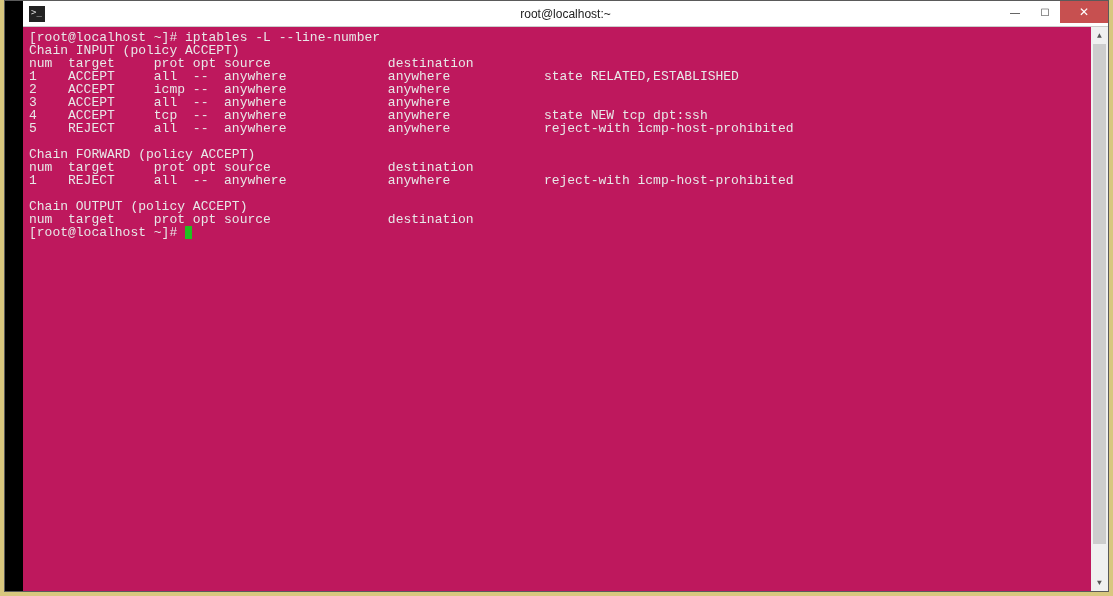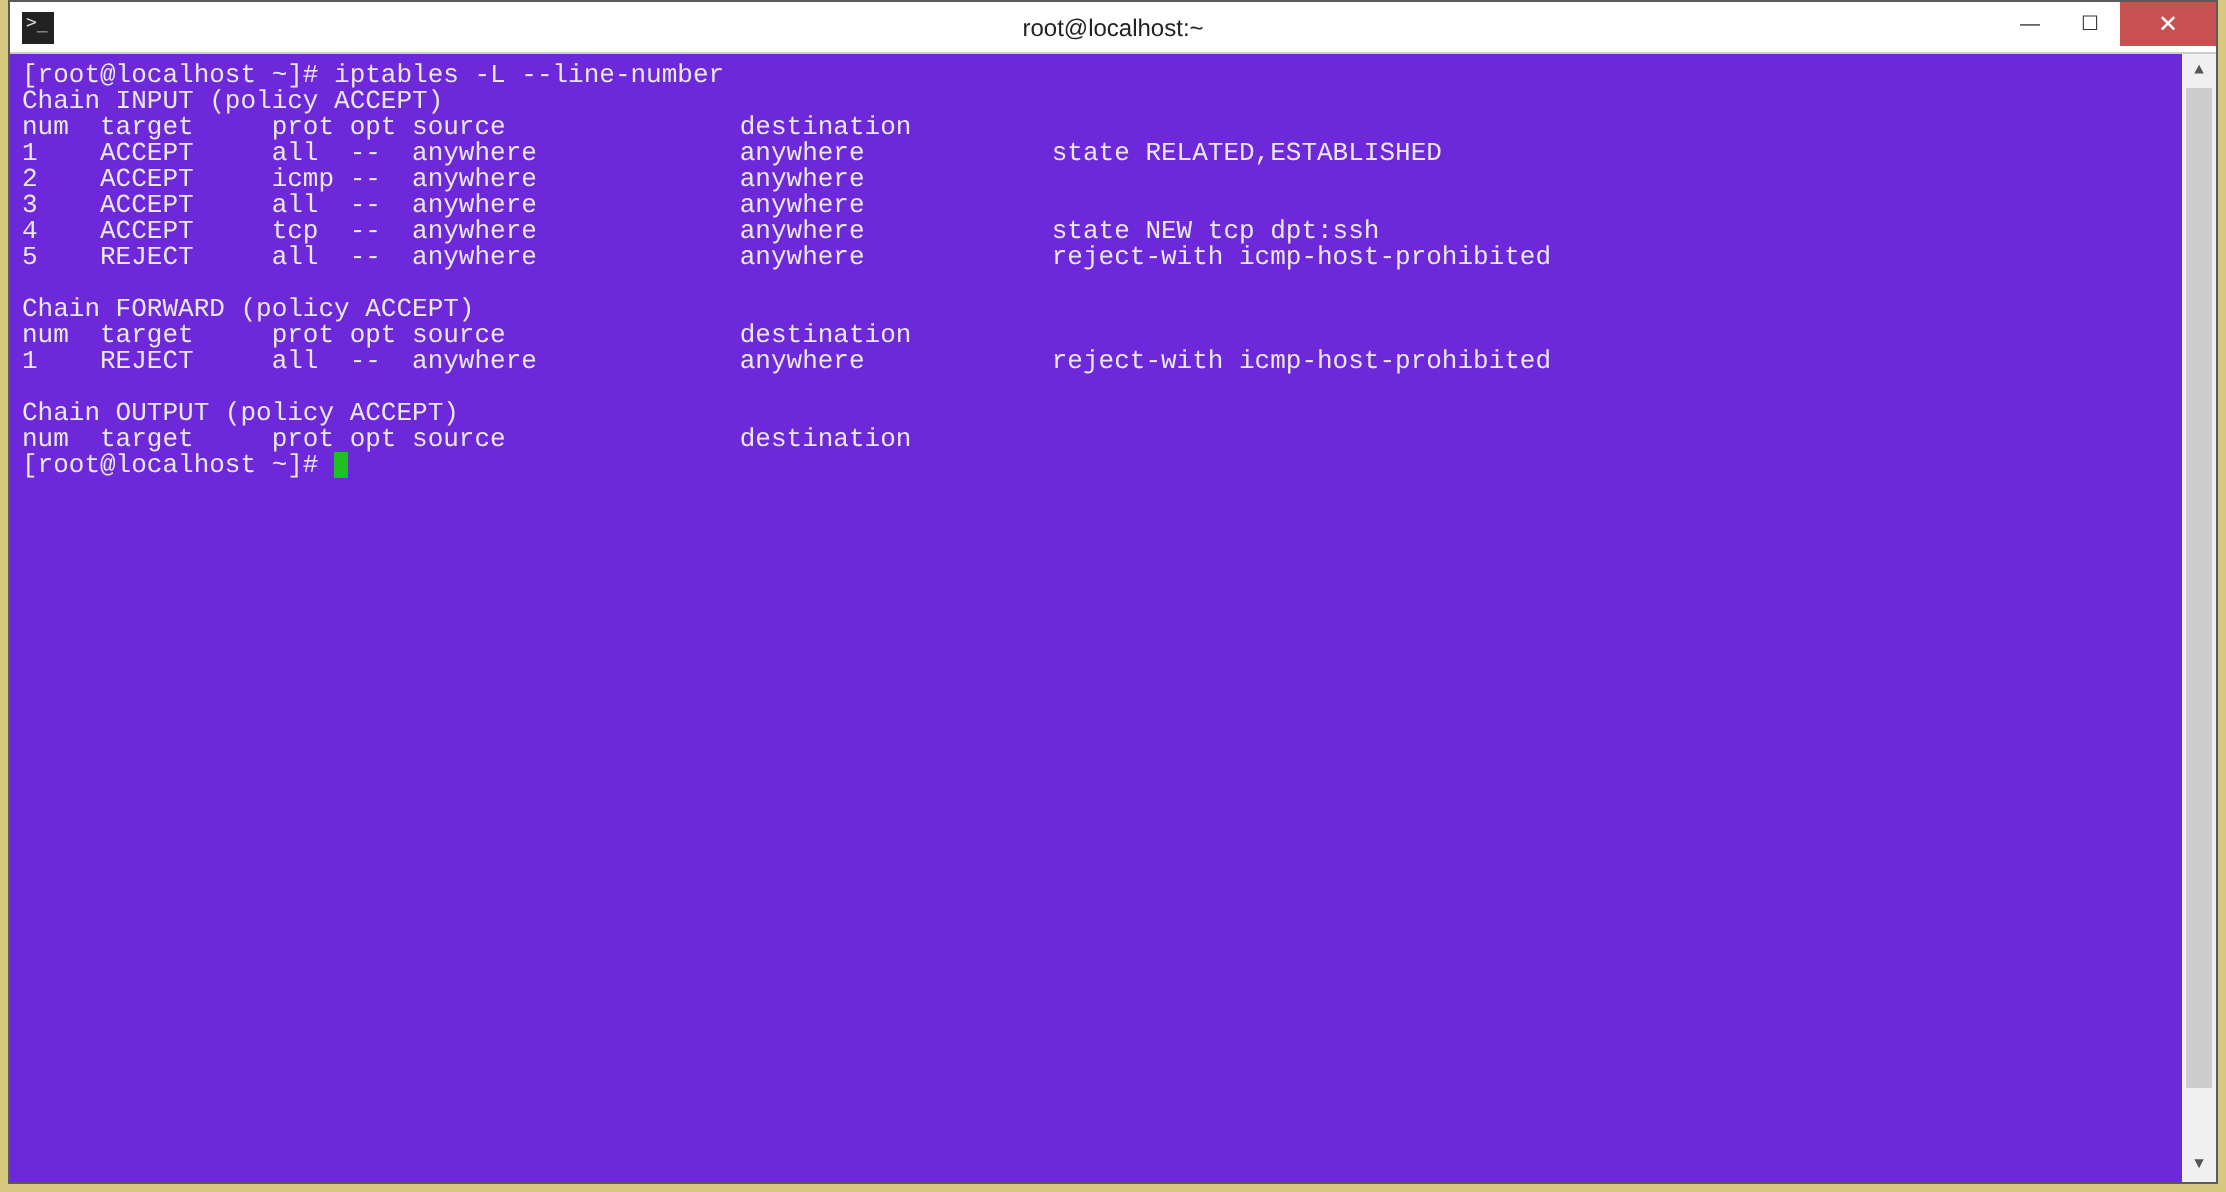--- a/index.html
+++ b/index.html
@@ -13,20 +13,21 @@
   .window {
     position: absolute;
     left: 4px;
     top: 0;
     width: 1105px;
     height: 592px;
     background: #000;
     border: 1px solid #5a5a5a;
     display: flex;
     flex-direction: column;
+    padding-left: 18px;
   }
   .titlebar {
     height: 26px;
     background: #fff;
     border-bottom: 1px solid #ccc;
     display: flex;
     align-items: center;
     position: relative;
   }
   .titlebar-icon {
@@ -73,21 +74,21 @@
     color: #333;
   }
   .win-btn.close {
     background: #c75050;
     color: #fff;
     width: 48px;
     font-size: 12px;
   }
   .terminal-body {
     flex: 1;
-    background: #6d28d9;
+    background: #be185d;
     position: relative;
     display: flex;
   }
   .terminal-content {
     flex: 1;
     padding: 4px 6px;
     color: #e8e8e8;
     font-size: 13px;
     line-height: 13px;
     white-space: pre;

